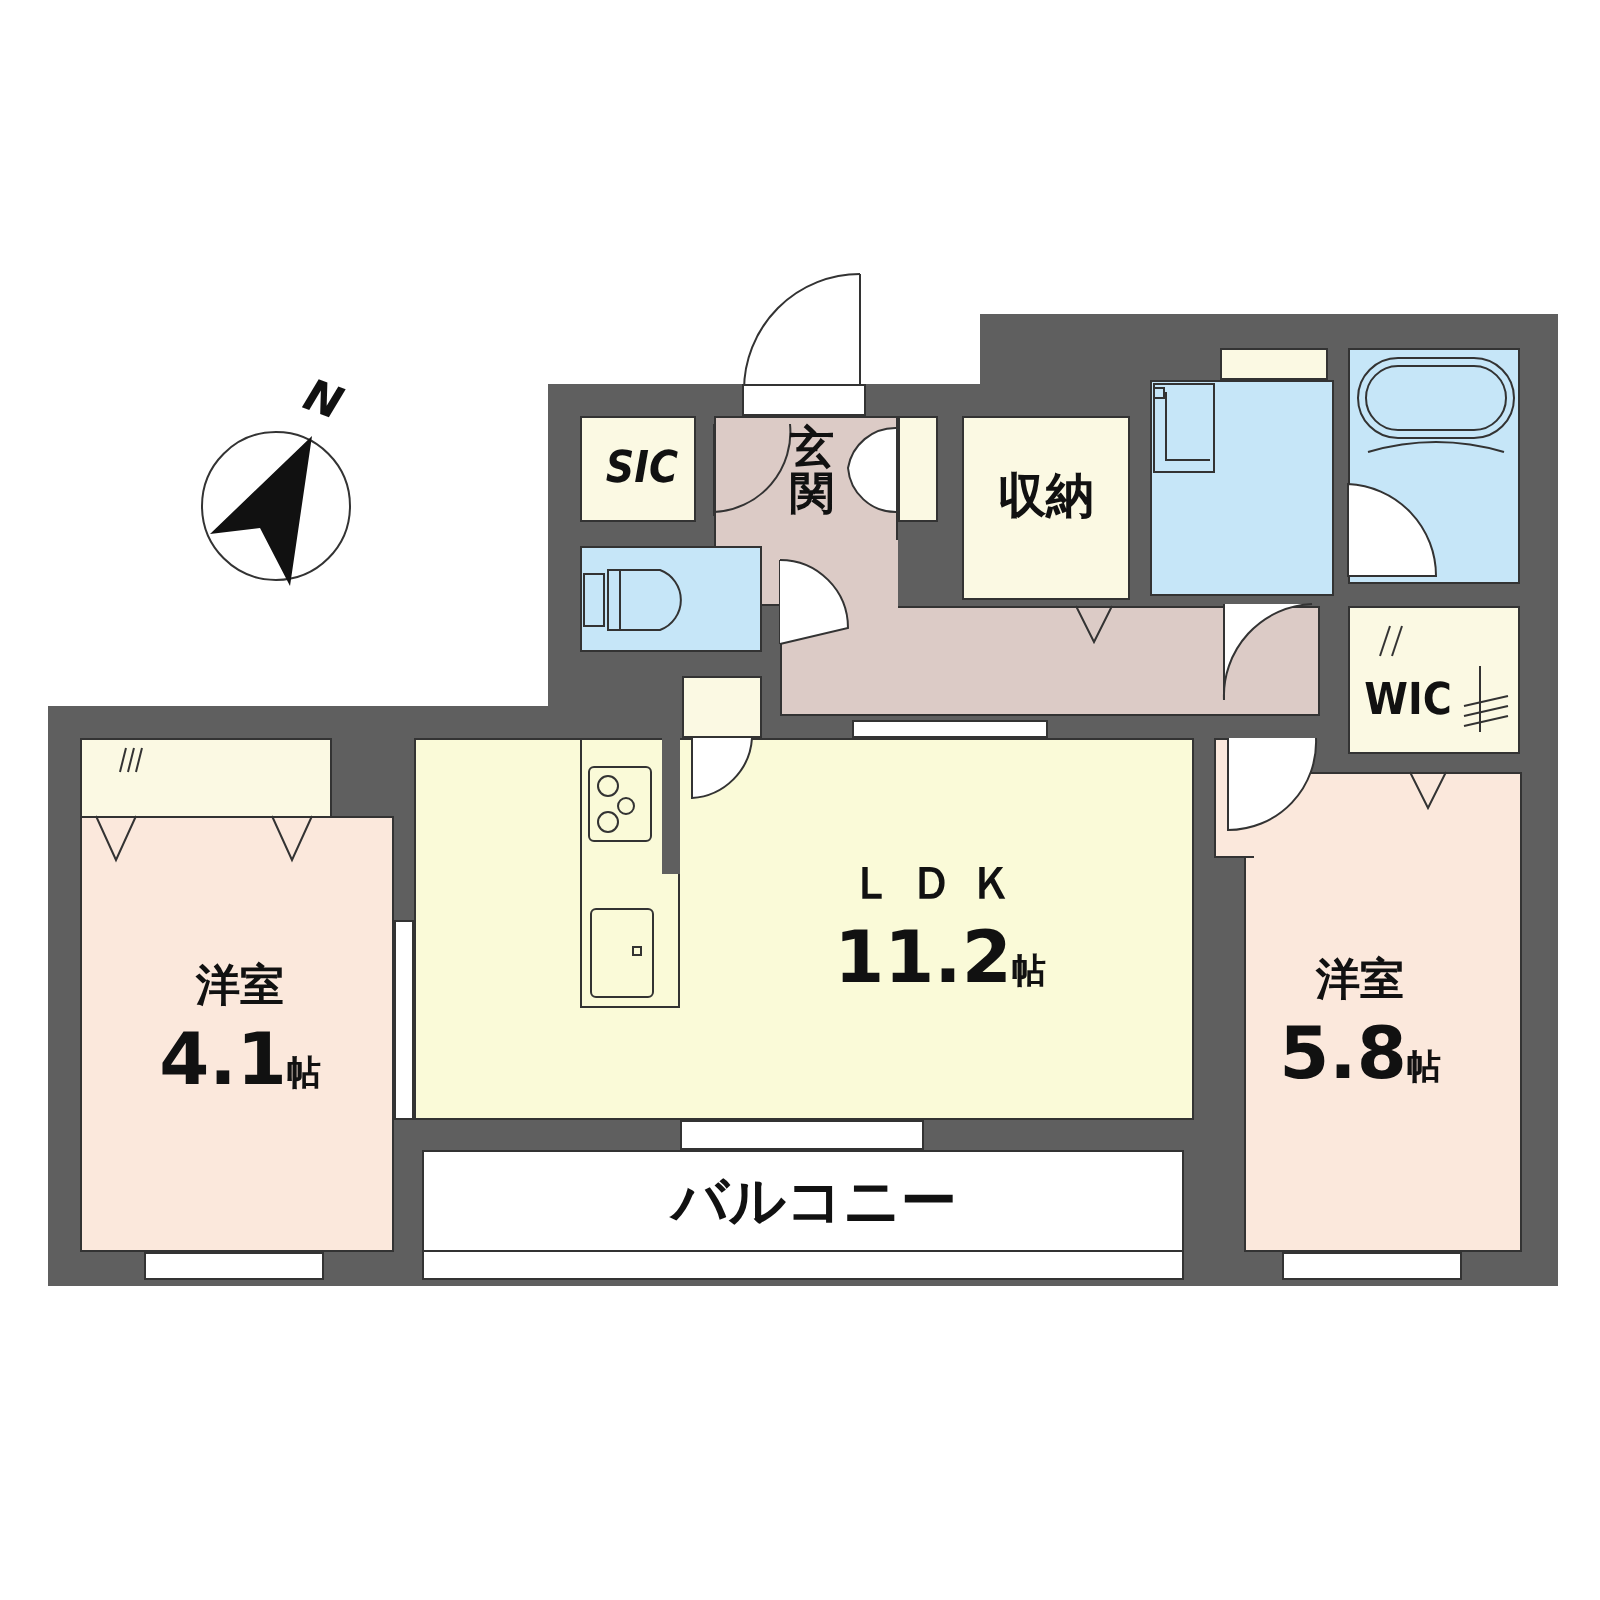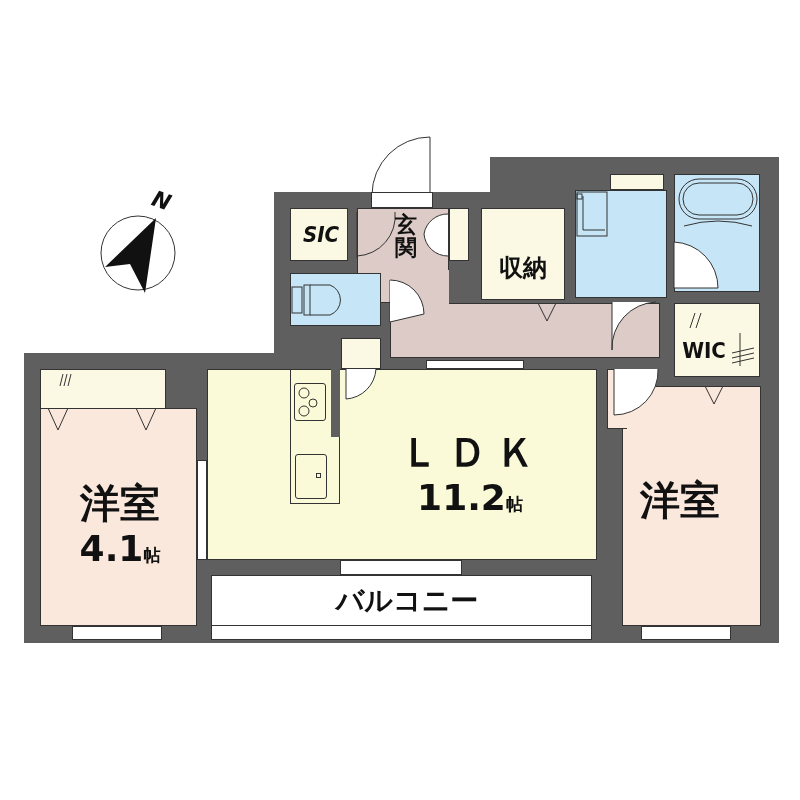--- a/index.html
+++ b/index.html
@@ -1,21 +1,21 @@
 <!DOCTYPE html>
 <html><head>
 <meta charset="utf-8">
 <style>
   html,body{margin:0;padding:0;background:#ffffff;}
   body{width:800px;height:800px;position:relative;overflow:hidden;font-family:"DejaVu Sans","Liberation Sans",sans-serif;}
   .abs{position:absolute;box-sizing:border-box;}
   .wall{background:#5f5f5f;}
   .room{border:1px solid #333;}
   .label{position:absolute;color:#111;font-weight:bold;text-align:center;white-space:nowrap;line-height:1;}
-  .lbl-big{font-size:40px;}
+  .lbl-big{font-size:22px;}
   .lbl-num{font-size:36px;}
   .tatami{font-size:17px;}
   .lbl-mid{font-size:24px;}
   .lbl-small{font-size:22px;font-family:"DejaVu Sans Condensed","DejaVu Sans",sans-serif;}
   svg{position:absolute;overflow:visible;}
 </style>
 </head>
 <body>
 
 <div class="abs wall" style="left:24px;top:353px;width:755px;height:290px;"></div>
@@ -150,19 +150,20 @@
   <div style="margin-top:8px;"><span class="lbl-num">4.1</span><span class="tatami">帖</span></div>
 </div>
 
 <div class="label" style="left:400px;top:432px;width:140px;">
   <div class="lbl-big" style="letter-spacing:8px;">ＬＤＫ</div>
   <div style="margin-top:8px;"><span class="lbl-num">11.2</span><span class="tatami">帖</span></div>
 </div>
 
 <div class="label" style="left:620px;top:480px;width:120px;">
   <div class="lbl-big">洋室</div>
+  <div style="margin-top:8px;"><span class="lbl-num">5.8</span><span class="tatami">帖</span></div>
 </div>
 
 <div class="label lbl-big" style="left:211px;top:587px;width:392px;font-size:28px;">バルコニー</div>
 <div class="label lbl-small" style="left:290px;top:224px;width:62px;font-style:italic;">SIC</div>
 <div class="label" style="left:393px;top:213px;width:26px;font-size:22px;white-space:normal;line-height:1.05;">玄関</div>
-<div class="label lbl-mid" style="left:481px;top:256px;width:84px;">収納</div>
+<div class="label lbl-mid" style="left:481px;top:236px;width:84px;">収納</div>
 <div class="label lbl-small" style="left:674px;top:340px;width:60px;">WIC</div>
 
 </body></html>

